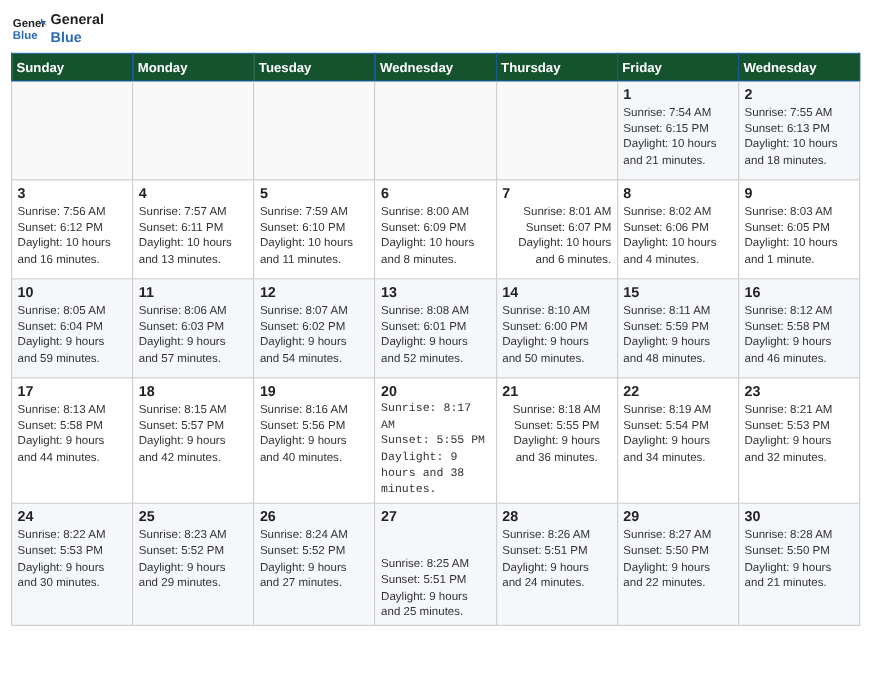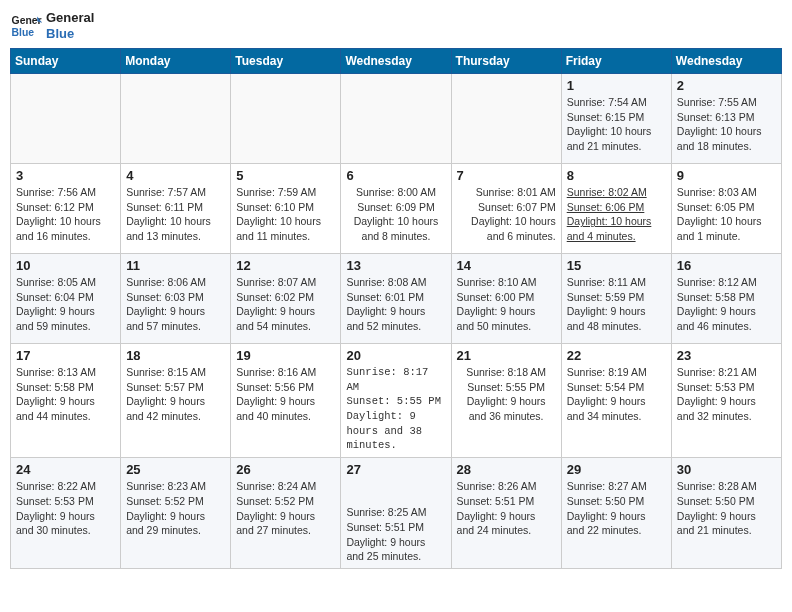--- a/index.html
+++ b/index.html
@@ -36,21 +36,21 @@
     .location {
       font-size: 14px;
       color: #444;
     }
     table {
       width: 100%;
       border-collapse: collapse;
       font-size: 11px;
     }
     thead tr th {
-      background: #0369a1;
+      background: #14532d;
       color: #fff;
       padding: 5px 4px;
       text-align: left;
       font-size: 12px;
       border: 1px solid #1a5a9a;
     }
     tbody tr td {
       vertical-align: top;
       border: 1px solid #ccc;
       padding: 4px 5px;
@@ -148,33 +148,33 @@
 Daylight: 10 hours and 13 minutes.</div>
         </td>
         <td>
           <span class="day-number">5</span>
           <div class="day-info" style="white-space: pre-line;">Sunrise: 7:59 AM
 Sunset: 6:10 PM
 Daylight: 10 hours and 11 minutes.</div>
         </td>
         <td>
           <span class="day-number">6</span>
-          <div class="day-info" style="white-space: pre-line; text-align: center;">Sunrise: 8:00 AM
+          <div class="day-info" style="white-space: pre-line;">Sunrise: 8:00 AM
 Sunset: 6:09 PM
 Daylight: 10 hours and 8 minutes.</div>
         </td>
         <td>
           <span class="day-number">7</span>
           <div class="day-info" style="white-space: pre-line; text-align: right;">Sunrise: 8:01 AM
 Sunset: 6:07 PM
 Daylight: 10 hours and 6 minutes.</div>
         </td>
         <td>
           <span class="day-number">8</span>
-          <div class="day-info" style="white-space: pre-line; text-decoration: underline;">Sunrise: 8:02 AM
+          <div class="day-info" style="white-space: pre-line;">Sunrise: 8:02 AM
 Sunset: 6:06 PM
 Daylight: 10 hours and 4 minutes.</div>
         </td>
         <td>
           <span class="day-number">9</span>
           <div class="day-info" style="white-space: pre-line;">Sunrise: 8:03 AM
 Sunset: 6:05 PM
 Daylight: 10 hours and 1 minute.</div>
         </td>
       </tr>

